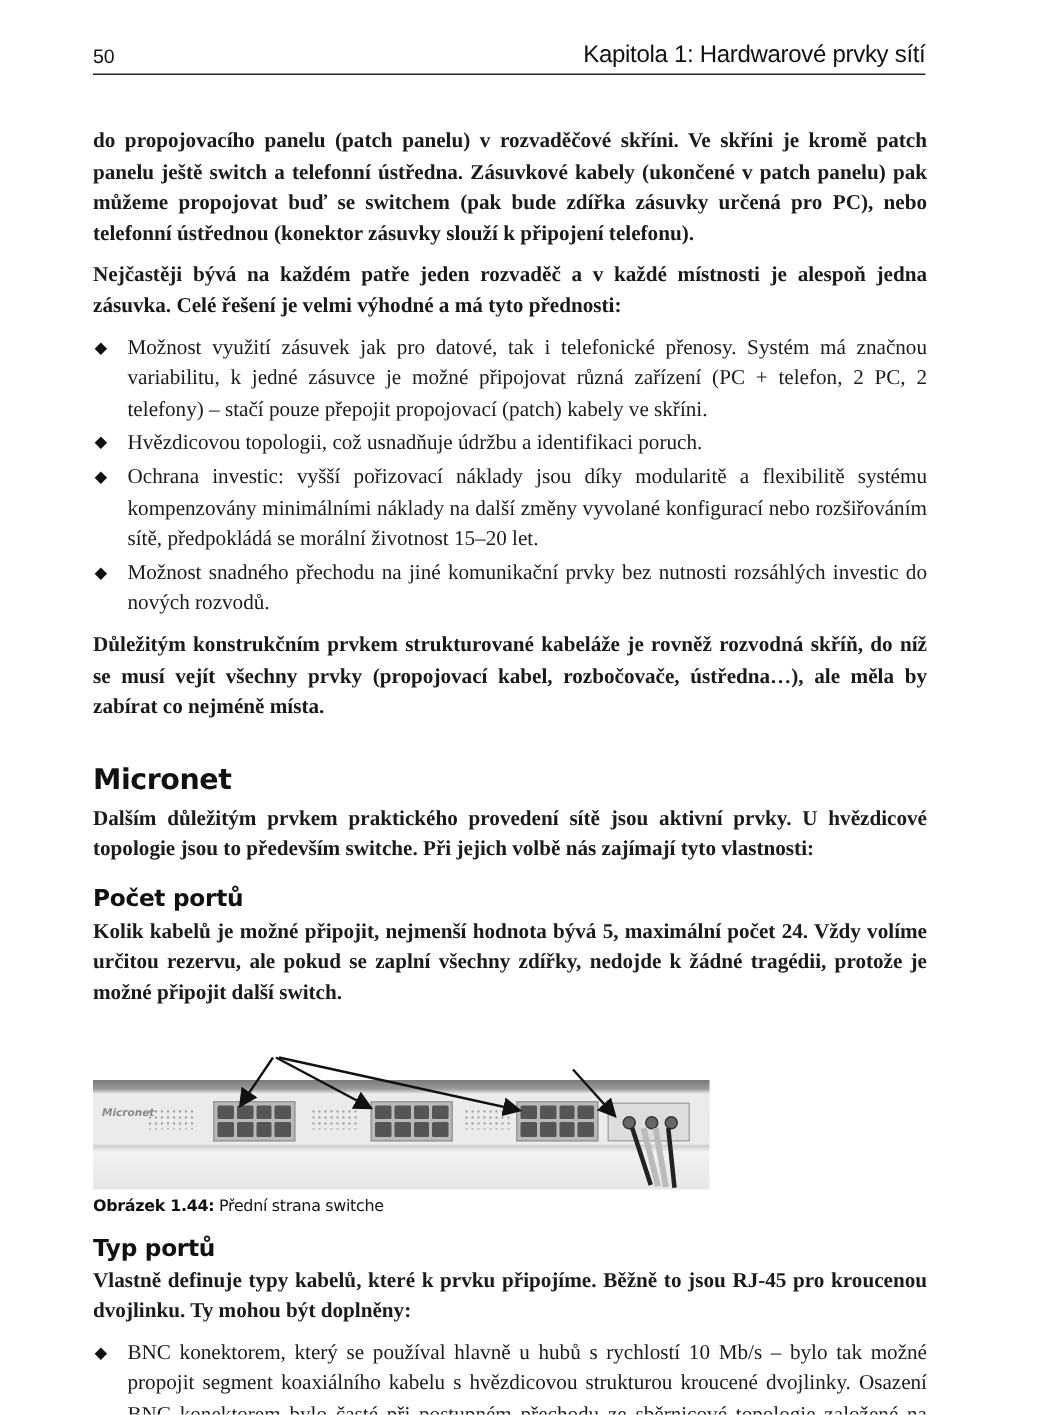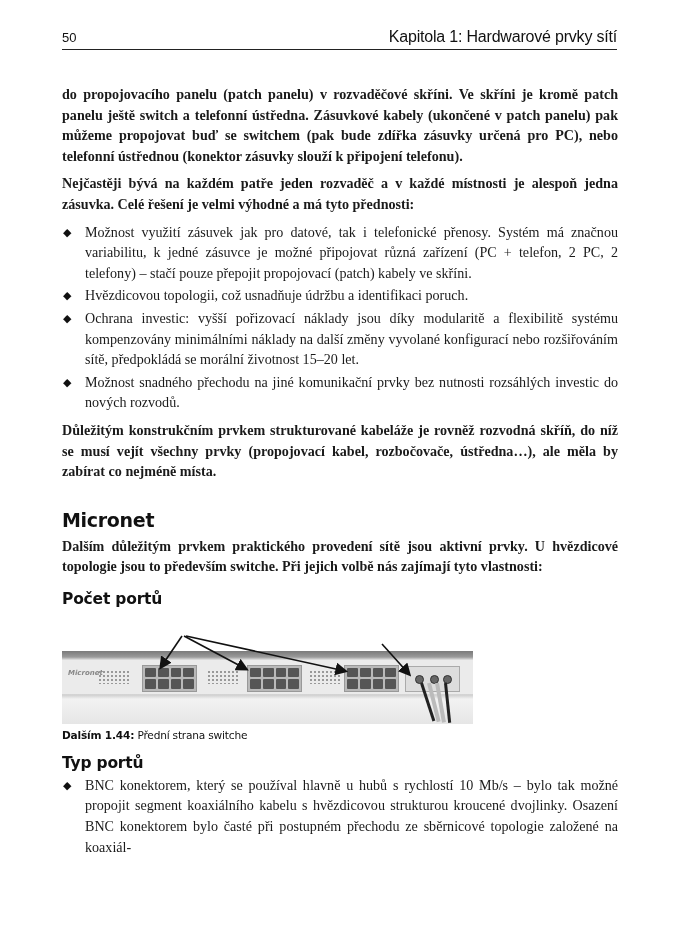--- a/index.html
+++ b/index.html
@@ -86,20 +86,21 @@
     <li><span class="bullet-glyph">◆</span><span>Ochrana investic: vyšší pořizovací náklady jsou díky modularitě a flexibilitě systému kompenzovány minimálními náklady na další změny vyvolané konfigurací nebo rozšiřováním sítě, předpokládá se morální životnost 15–20 let.</span></li>
     <li><span class="bullet-glyph">◆</span><span>Možnost snadného přechodu na jiné komunikační prvky bez nutnosti rozsáhlých investic do nových rozvodů.</span></li>
   </ul>
 
   <p class="last">Důležitým konstrukčním prvkem strukturované kabeláže je rovněž rozvodná skříň, do níž se musí vejít všechny prvky (propojovací kabel, rozbočovače, ústředna…), ale měla by zabírat co nejméně místa.</p>
 
   <h2 class="section-title">Micronet</h2>
   <p>Dalším důležitým prvkem praktického provedení sítě jsou aktivní prvky. U hvězdicové topologie jsou to především switche. Při jejich volbě nás zajímají tyto vlastnosti:</p>
 
   <h3 class="subsection-title">Počet portů</h3>
+  <p>Kolik kabelů je možné připojit, nejmenší hodnota bývá 5, maximální počet 24. Vždy volíme určitou rezervu, ale pokud se zaplní všechny zdířky, nedojde k žádné tragédii, protože je možné připojit další switch.</p>
 
   <div class="figure">
     <div class="fig-label" style="left:93px; top:12px;">Porty RJ-45</div>
     <div class="fig-label" style="left:270px; top:2px;">
       <div>Porty se zapojenými optickými</div>
       <div>vlákny (konektor ST)</div>
     </div>
 
     <div class="photo">
       <div class="panel"></div>
@@ -152,20 +153,21 @@
         <marker id="ah" markerWidth="8" markerHeight="8" refX="6" refY="4" orient="auto">
           <path d="M0,0 L8,4 L0,8 Z" fill="#111"></path>
         </marker>
       </defs>
       <line x1="120" y1="25" x2="99" y2="56" stroke="#111" stroke-width="1.6" marker-end="url(#ah)"></line>
       <line x1="122" y1="25" x2="184" y2="58" stroke="#111" stroke-width="1.6" marker-end="url(#ah)"></line>
       <line x1="124" y1="25" x2="283" y2="60" stroke="#111" stroke-width="1.6" marker-end="url(#ah)"></line>
       <line x1="320" y1="33" x2="347" y2="63" stroke="#111" stroke-width="1.6" marker-end="url(#ah)"></line>
     </svg>
 
-    <div class="figure-caption"><span class="cap-num">Dalším 1.44:</span><span> Přední strana switche</span></div>
+    <div class="figure-caption"><span class="cap-num">Obrázek 1.44:</span><span> Přední strana switche</span></div>
   </div>
 
   <h3 class="subsection-title">Typ portů</h3>
+  <p>Vlastně definuje typy kabelů, které k prvku připojíme. Běžně to jsou RJ-45 pro kroucenou dvojlinku. Ty mohou být doplněny:</p>
   <ul class="bullets">
     <li><span class="bullet-glyph">◆</span><span>BNC konektorem, který se používal hlavně u hubů s rychlostí 10 Mb/s – bylo tak možné propojit segment koaxiálního kabelu s hvězdicovou strukturou kroucené dvojlinky. Osazení BNC konektorem bylo časté při postupném přechodu ze sběrnicové topologie založené na koaxiál-</span></li>
   </ul>
 </div>
 
 </body></html>

